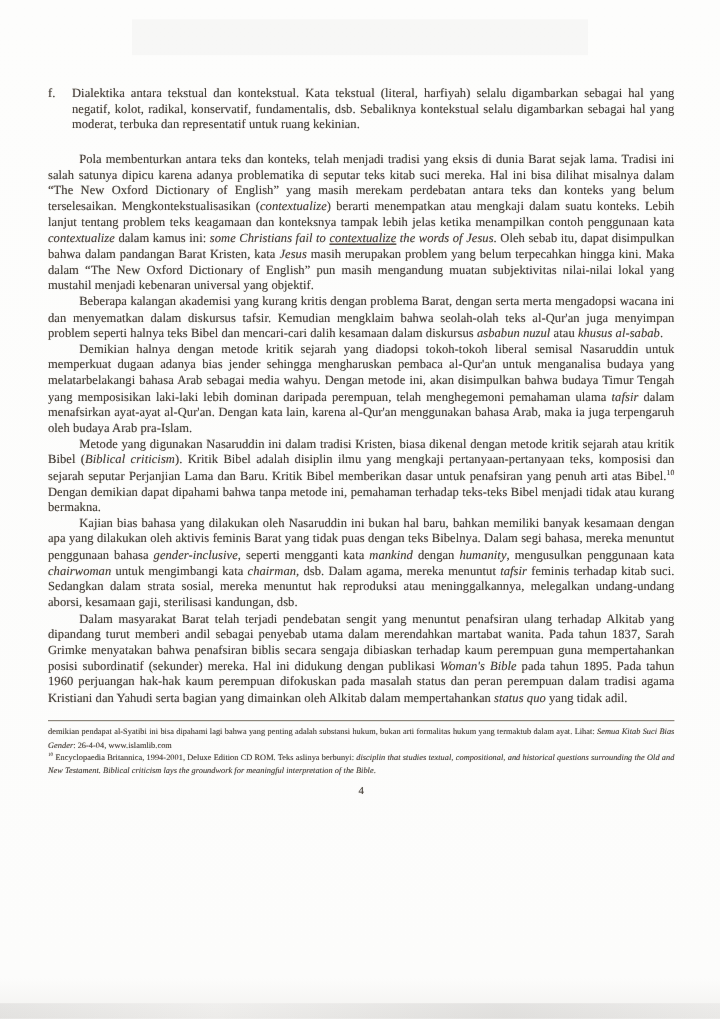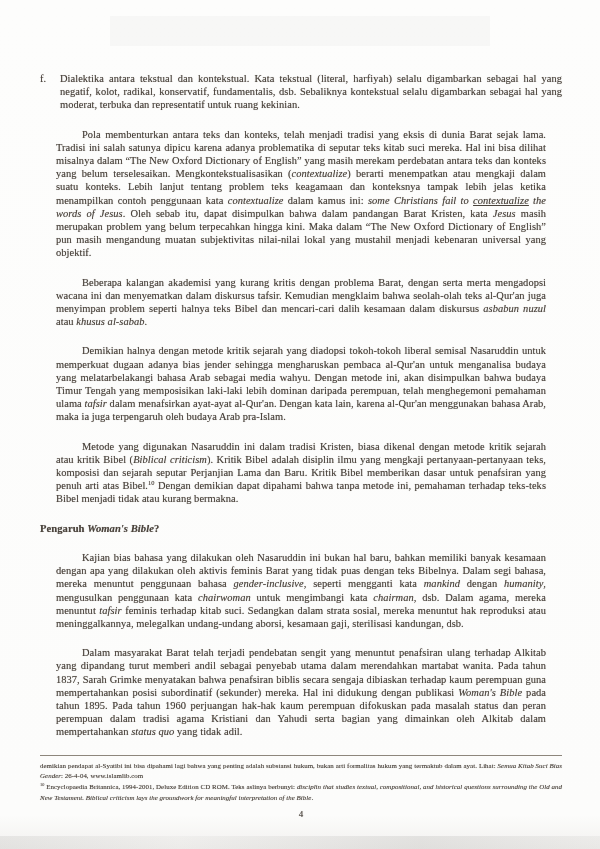--- a/index.html
+++ b/index.html
@@ -16,21 +16,21 @@
     font-size:10.45px;line-height:13.2px;letter-spacing:0.05px;
   }
   .artifact{position:absolute;pointer-events:none;}
   .artifact-top{left:110px;top:16px;width:380px;height:30px;background:rgba(120,120,118,0.045);}
   .artifact-bottom{left:0;bottom:0;width:600px;height:13px;
     background:linear-gradient(90deg, rgba(90,88,85,0.10), rgba(90,88,85,0.04) 30%, rgba(90,88,85,0.12) 70%, rgba(90,88,85,0.06));}
   .content{position:absolute;left:40px;right:38px;top:72px;}
   .list-item{display:flex;margin:0 0 15px 0;}
   .marker{width:20px;flex:none;}
   .li-text{flex:1;text-align:justify;}
-  .para{margin:16px;text-indent:26px;text-align:justify;font-family:Liberation Serif, serif;}
+  .para{margin:0;text-indent:26px;text-align:justify;font-family:Liberation Serif, serif;}
   .heading{font-size:10.6px;font-weight:bold;margin:15px 0 2px 0;line-height:13.2px;}
   .footnotes{margin-top:11px;}
   .fn-rule{border-top:1px solid #8d867c;height:0;margin-bottom:5px;}
   .fn{font-size:6.9px;line-height:10.8px;text-align:justify;margin:0;}
   .pageno{text-align:center;font-size:9px;margin-top:4px;}
   .run-i{font-style:italic;}
   .run-iu{font-style:italic;text-decoration:underline;}
   sup{font-size:0.62em;line-height:0;vertical-align:super;}
 </style>
 </head>
@@ -44,21 +44,20 @@
     <div class="list-item">
       <span class="marker">f.</span>
       <span class="li-text"><span>Dialektika antara tekstual dan kontekstual. Kata tekstual (literal, harfiyah) selalu digambarkan sebagai hal yang negatif, kolot, radikal, konservatif, fundamentalis, dsb. Sebaliknya kontekstual selalu digambarkan sebagai hal yang moderat, terbuka dan representatif untuk ruang kekinian.</span></span>
     </div>
 
     <p class="para"><span>Pola membenturkan antara teks dan konteks, telah menjadi tradisi yang eksis di dunia Barat sejak lama. Tradisi ini salah satunya dipicu karena adanya problematika di seputar teks kitab suci mereka. Hal ini bisa dilihat misalnya dalam “The New Oxford Dictionary of English” yang masih merekam perdebatan antara teks dan konteks yang belum terselesaikan. Mengkontekstualisasikan (</span><span class="run-i">contextualize</span><span>) berarti menempatkan atau mengkaji dalam suatu konteks. Lebih lanjut tentang problem teks keagamaan dan konteksnya tampak lebih jelas ketika menampilkan contoh penggunaan kata </span><span class="run-i">contextualize</span><span> dalam kamus ini: </span><span class="run-i">some Christians fail to </span><span class="run-iu">contextualize</span><span class="run-i"> the words of Jesus</span><span>. Oleh sebab itu, dapat disimpulkan bahwa dalam pandangan Barat Kristen, kata </span><span class="run-i">Jesus</span><span> masih merupakan problem yang belum terpecahkan hingga kini. Maka dalam “The New Oxford Dictionary of English” pun masih mengandung muatan subjektivitas nilai-nilai lokal yang mustahil menjadi kebenaran universal yang objektif.</span></p>
     <p class="para"><span>Beberapa kalangan akademisi yang kurang kritis dengan problema Barat, dengan serta merta mengadopsi wacana ini dan menyematkan dalam diskursus tafsir. Kemudian mengklaim bahwa seolah-olah teks al-Qur'an juga menyimpan problem seperti halnya teks Bibel dan mencari-cari dalih kesamaan dalam diskursus </span><span class="run-i">asbabun nuzul</span><span> atau </span><span class="run-i">khusus al-sabab</span><span>.</span></p>
     <p class="para"><span>Demikian halnya dengan metode kritik sejarah yang diadopsi tokoh-tokoh liberal semisal Nasaruddin untuk memperkuat dugaan adanya bias jender sehingga mengharuskan pembaca al-Qur'an untuk menganalisa budaya yang melatarbelakangi bahasa Arab sebagai media wahyu. Dengan metode ini, akan disimpulkan bahwa budaya Timur Tengah yang memposisikan laki-laki lebih dominan daripada perempuan, telah menghegemoni pemahaman ulama </span><span class="run-i">tafsir</span><span> dalam menafsirkan ayat-ayat al-Qur'an. Dengan kata lain, karena al-Qur'an menggunakan bahasa Arab, maka ia juga terpengaruh oleh budaya Arab pra-Islam.</span></p>
     <p class="para"><span>Metode yang digunakan Nasaruddin ini dalam tradisi Kristen, biasa dikenal dengan metode kritik sejarah atau kritik Bibel (</span><span class="run-i">Biblical criticism</span><span>). Kritik Bibel adalah disiplin ilmu yang mengkaji pertanyaan-pertanyaan teks, komposisi dan sejarah seputar Perjanjian Lama dan Baru. Kritik Bibel memberikan dasar untuk penafsiran yang penuh arti atas Bibel.</span><sup>10</sup><span> Dengan demikian dapat dipahami bahwa tanpa metode ini, pemahaman terhadap teks-teks Bibel menjadi tidak atau kurang bermakna.</span></p>
 
-    <h2 class="heading"><span>Pengaruh </span><span class="run-i">Woman's Bible</span><span>?</span></h2>
 
     <p class="para"><span>Kajian bias bahasa yang dilakukan oleh Nasaruddin ini bukan hal baru, bahkan memiliki banyak kesamaan dengan apa yang dilakukan oleh aktivis feminis Barat yang tidak puas dengan teks Bibelnya. Dalam segi bahasa, mereka menuntut penggunaan bahasa </span><span class="run-i">gender-inclusive</span><span>, seperti mengganti kata </span><span class="run-i">mankind</span><span> dengan </span><span class="run-i">humanity</span><span>, mengusulkan penggunaan kata </span><span class="run-i">chairwoman</span><span> untuk mengimbangi kata </span><span class="run-i">chairman</span><span>, dsb. Dalam agama, mereka menuntut </span><span class="run-i">tafsir</span><span> feminis terhadap kitab suci. Sedangkan dalam strata sosial, mereka menuntut hak reproduksi atau meninggalkannya, melegalkan undang-undang aborsi, kesamaan gaji, sterilisasi kandungan, dsb.</span></p>
     <p class="para"><span>Dalam masyarakat Barat telah terjadi pendebatan sengit yang menuntut penafsiran ulang terhadap Alkitab yang dipandang turut memberi andil sebagai penyebab utama dalam merendahkan martabat wanita. Pada tahun 1837, Sarah Grimke menyatakan bahwa penafsiran biblis secara sengaja dibiaskan terhadap kaum perempuan guna mempertahankan posisi subordinatif (sekunder) mereka. Hal ini didukung dengan publikasi </span><span class="run-i">Woman's Bible</span><span> pada tahun 1895. Pada tahun 1960 perjuangan hak-hak kaum perempuan difokuskan pada masalah status dan peran perempuan dalam tradisi agama Kristiani dan Yahudi serta bagian yang dimainkan oleh Alkitab dalam mempertahankan </span><span class="run-i">status quo</span><span> yang tidak adil.</span></p>
 
     <div class="footnotes">
       <div class="fn-rule"></div>
       <p class="fn"><span>demikian pendapat al-Syatibi ini bisa dipahami lagi bahwa yang penting adalah substansi hukum, bukan arti formalitas hukum yang termaktub dalam ayat. Lihat: </span><span class="run-i">Semua Kitab Suci Bias Gender</span><span>: 26-4-04, www.islamlib.com</span></p>
       <p class="fn"><sup>10</sup><span> Encyclopaedia Britannica, 1994-2001, Deluxe Edition CD ROM. Teks aslinya berbunyi: </span><span class="run-i">disciplin that studies textual, compositional, and historical questions surrounding the Old and New Testament. Biblical criticism lays the groundwork for meaningful interpretation of the Bible</span><span>.</span></p>
     </div>
 

